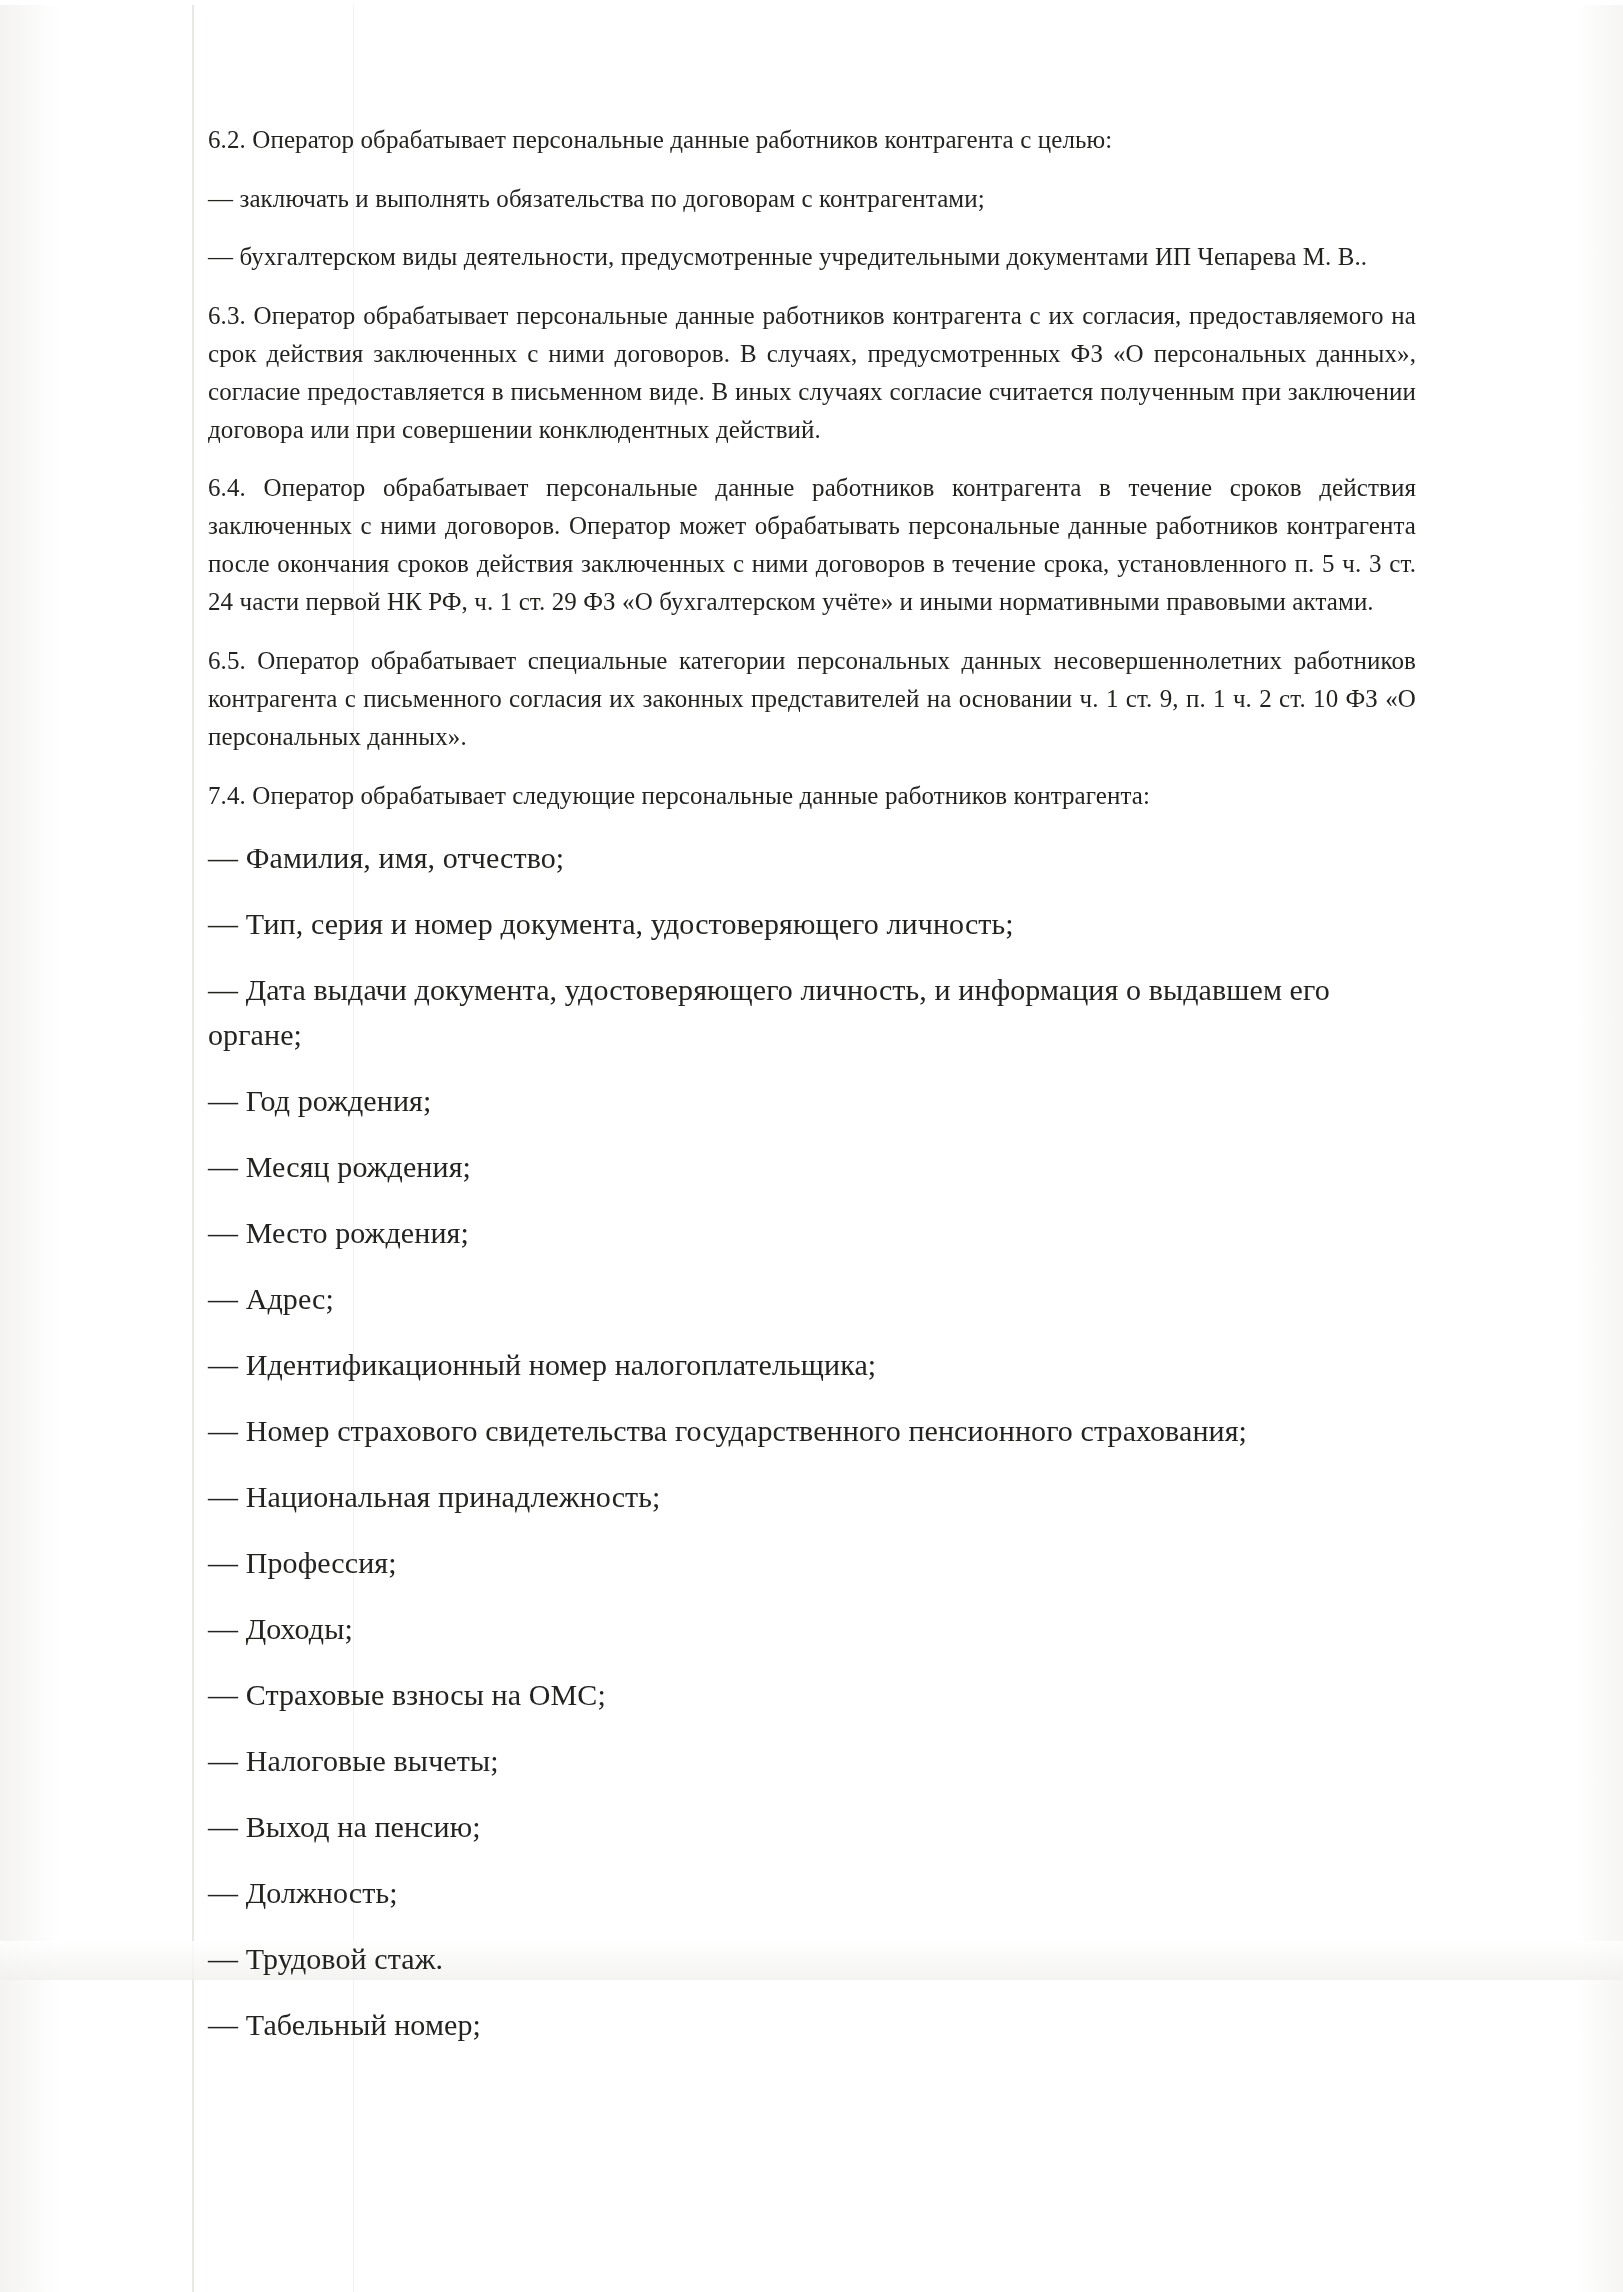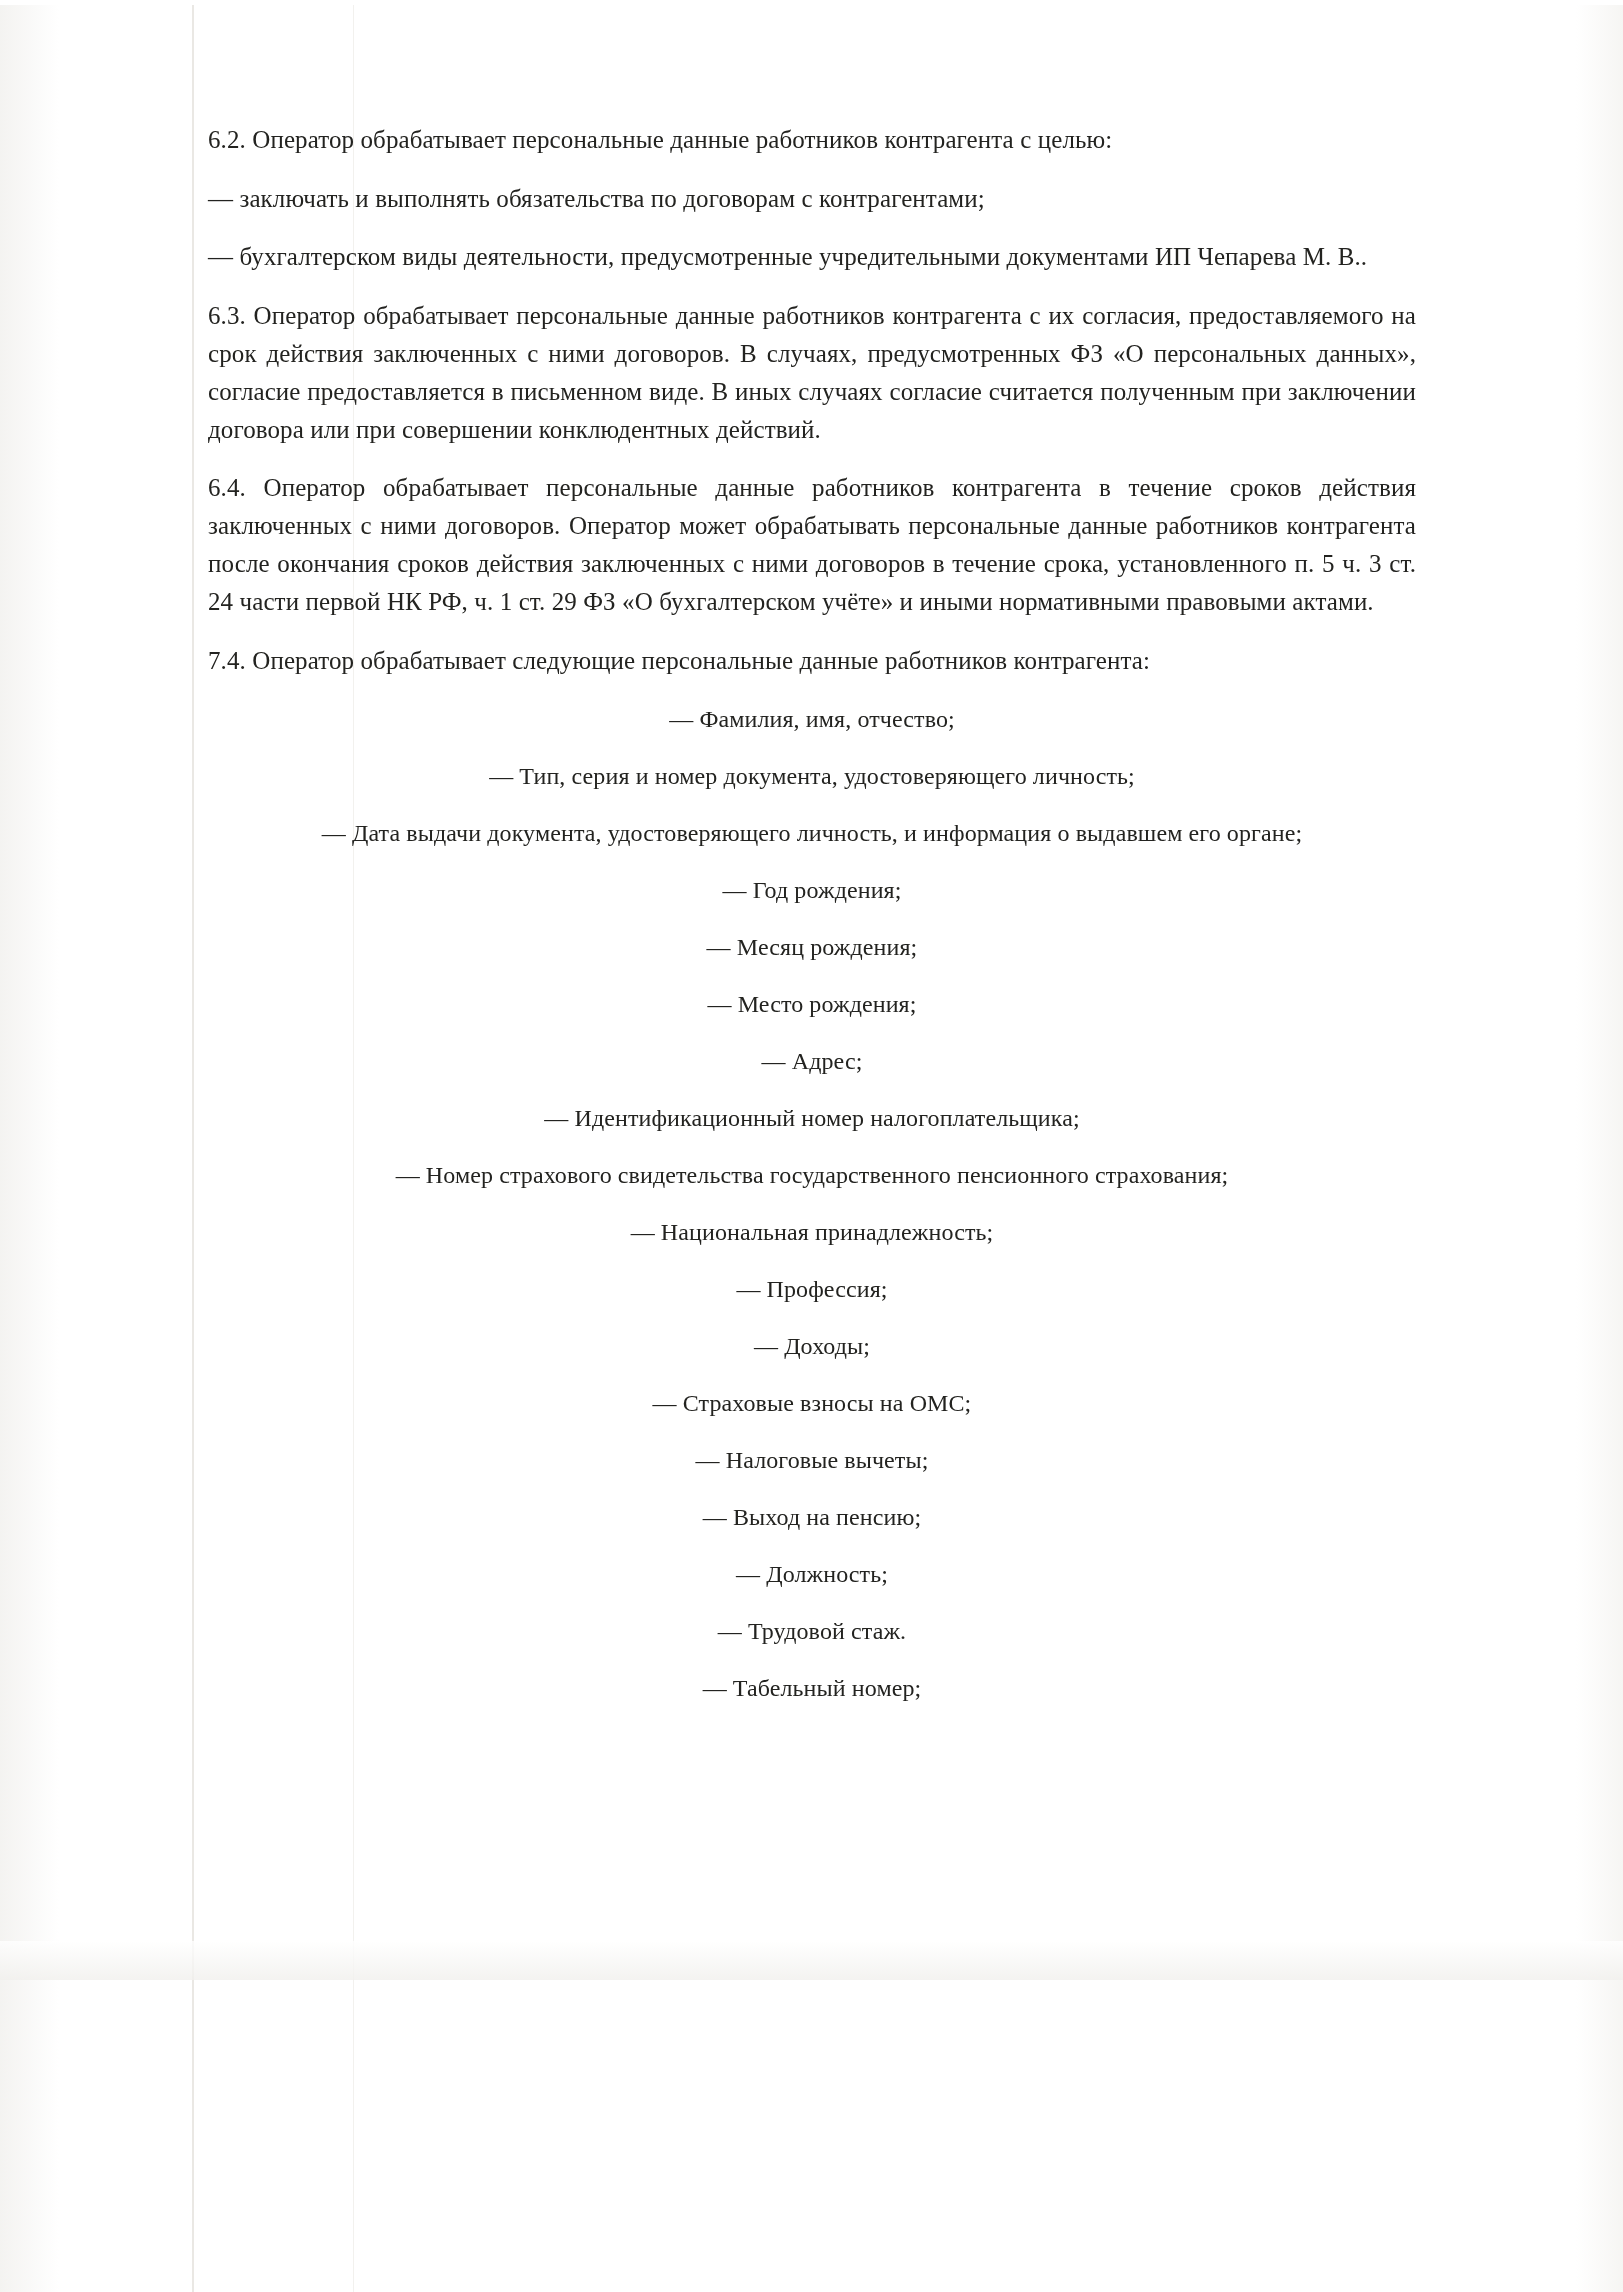--- a/index.html
+++ b/index.html
@@ -83,23 +83,23 @@
     font-size: 25px;
     line-height: 1.52;
     text-align: justify;
     text-justify: inter-word;
     color: #232320;
     letter-spacing: 0.1px;
   }
 
   p.item {
     margin: 0 0 21px 0;
-    font-size: 24px;
+    font-size: 30px;
     line-height: 1.5;
-    text-align: center;
+    text-align: left;
     color: #232320;
     letter-spacing: 0.1px;
   }
 
   
   .content p {
     text-rendering: optimizeLegibility;
   }
   .light {
     color: #35352f;
@@ -116,20 +116,21 @@
   <div class="scan-fold2"></div>
   <div class="scan-bottom"></div>
 
   <div class="content">
 
     <p class="para">6.2. Оператор обрабатывает персональные данные работников контрагента с целью:</p>
     <p class="para">— заключать и выполнять обязательства по договорам с контрагентами;</p>
     <p class="para">— бухгалтерском виды деятельности, предусмотренные учредительными документами ИП Чепарева М. В..</p>
     <p class="para">6.3. Оператор обрабатывает персональные данные работников контрагента с их согласия, предоставляемого на срок действия заключенных с ними договоров. В случаях, предусмотренных ФЗ «О персональных данных», согласие предоставляется в письменном виде. В иных случаях согласие считается полученным при заключении договора или при совершении конклюдентных действий.</p>
     <p class="para">6.4. Оператор обрабатывает персональные данные работников контрагента в течение сроков действия заключенных с ними договоров. Оператор может обрабатывать персональные данные работников контрагента после окончания сроков действия заключенных с ними договоров в течение срока, установленного п. 5 ч. 3 ст. 24 части первой НК РФ, ч. 1 ст. 29 ФЗ «О бухгалтерском учёте» и иными нормативными правовыми актами.</p>
+    <p class="para">6.5. Оператор обрабатывает специальные категории персональных данных несовершеннолетних работников контрагента с письменного согласия их законных представителей на основании ч. 1 ст. 9, п. 1 ч. 2 ст. 10 ФЗ «О персональных данных».</p>
     <p class="para">7.4. Оператор обрабатывает следующие персональные данные работников контрагента:</p>
 
     <p class="item">— Фамилия, имя, отчество;</p>
     <p class="item">— Тип, серия и номер документа, удостоверяющего личность;</p>
     <p class="item">— Дата выдачи документа, удостоверяющего личность, и информация о выдавшем его органе;</p>
     <p class="item">— Год рождения;</p>
     <p class="item">— Месяц рождения;</p>
     <p class="item">— Место рождения;</p>
     <p class="item">— Адрес;</p>
     <p class="item">— Идентификационный номер налогоплательщика;</p>

